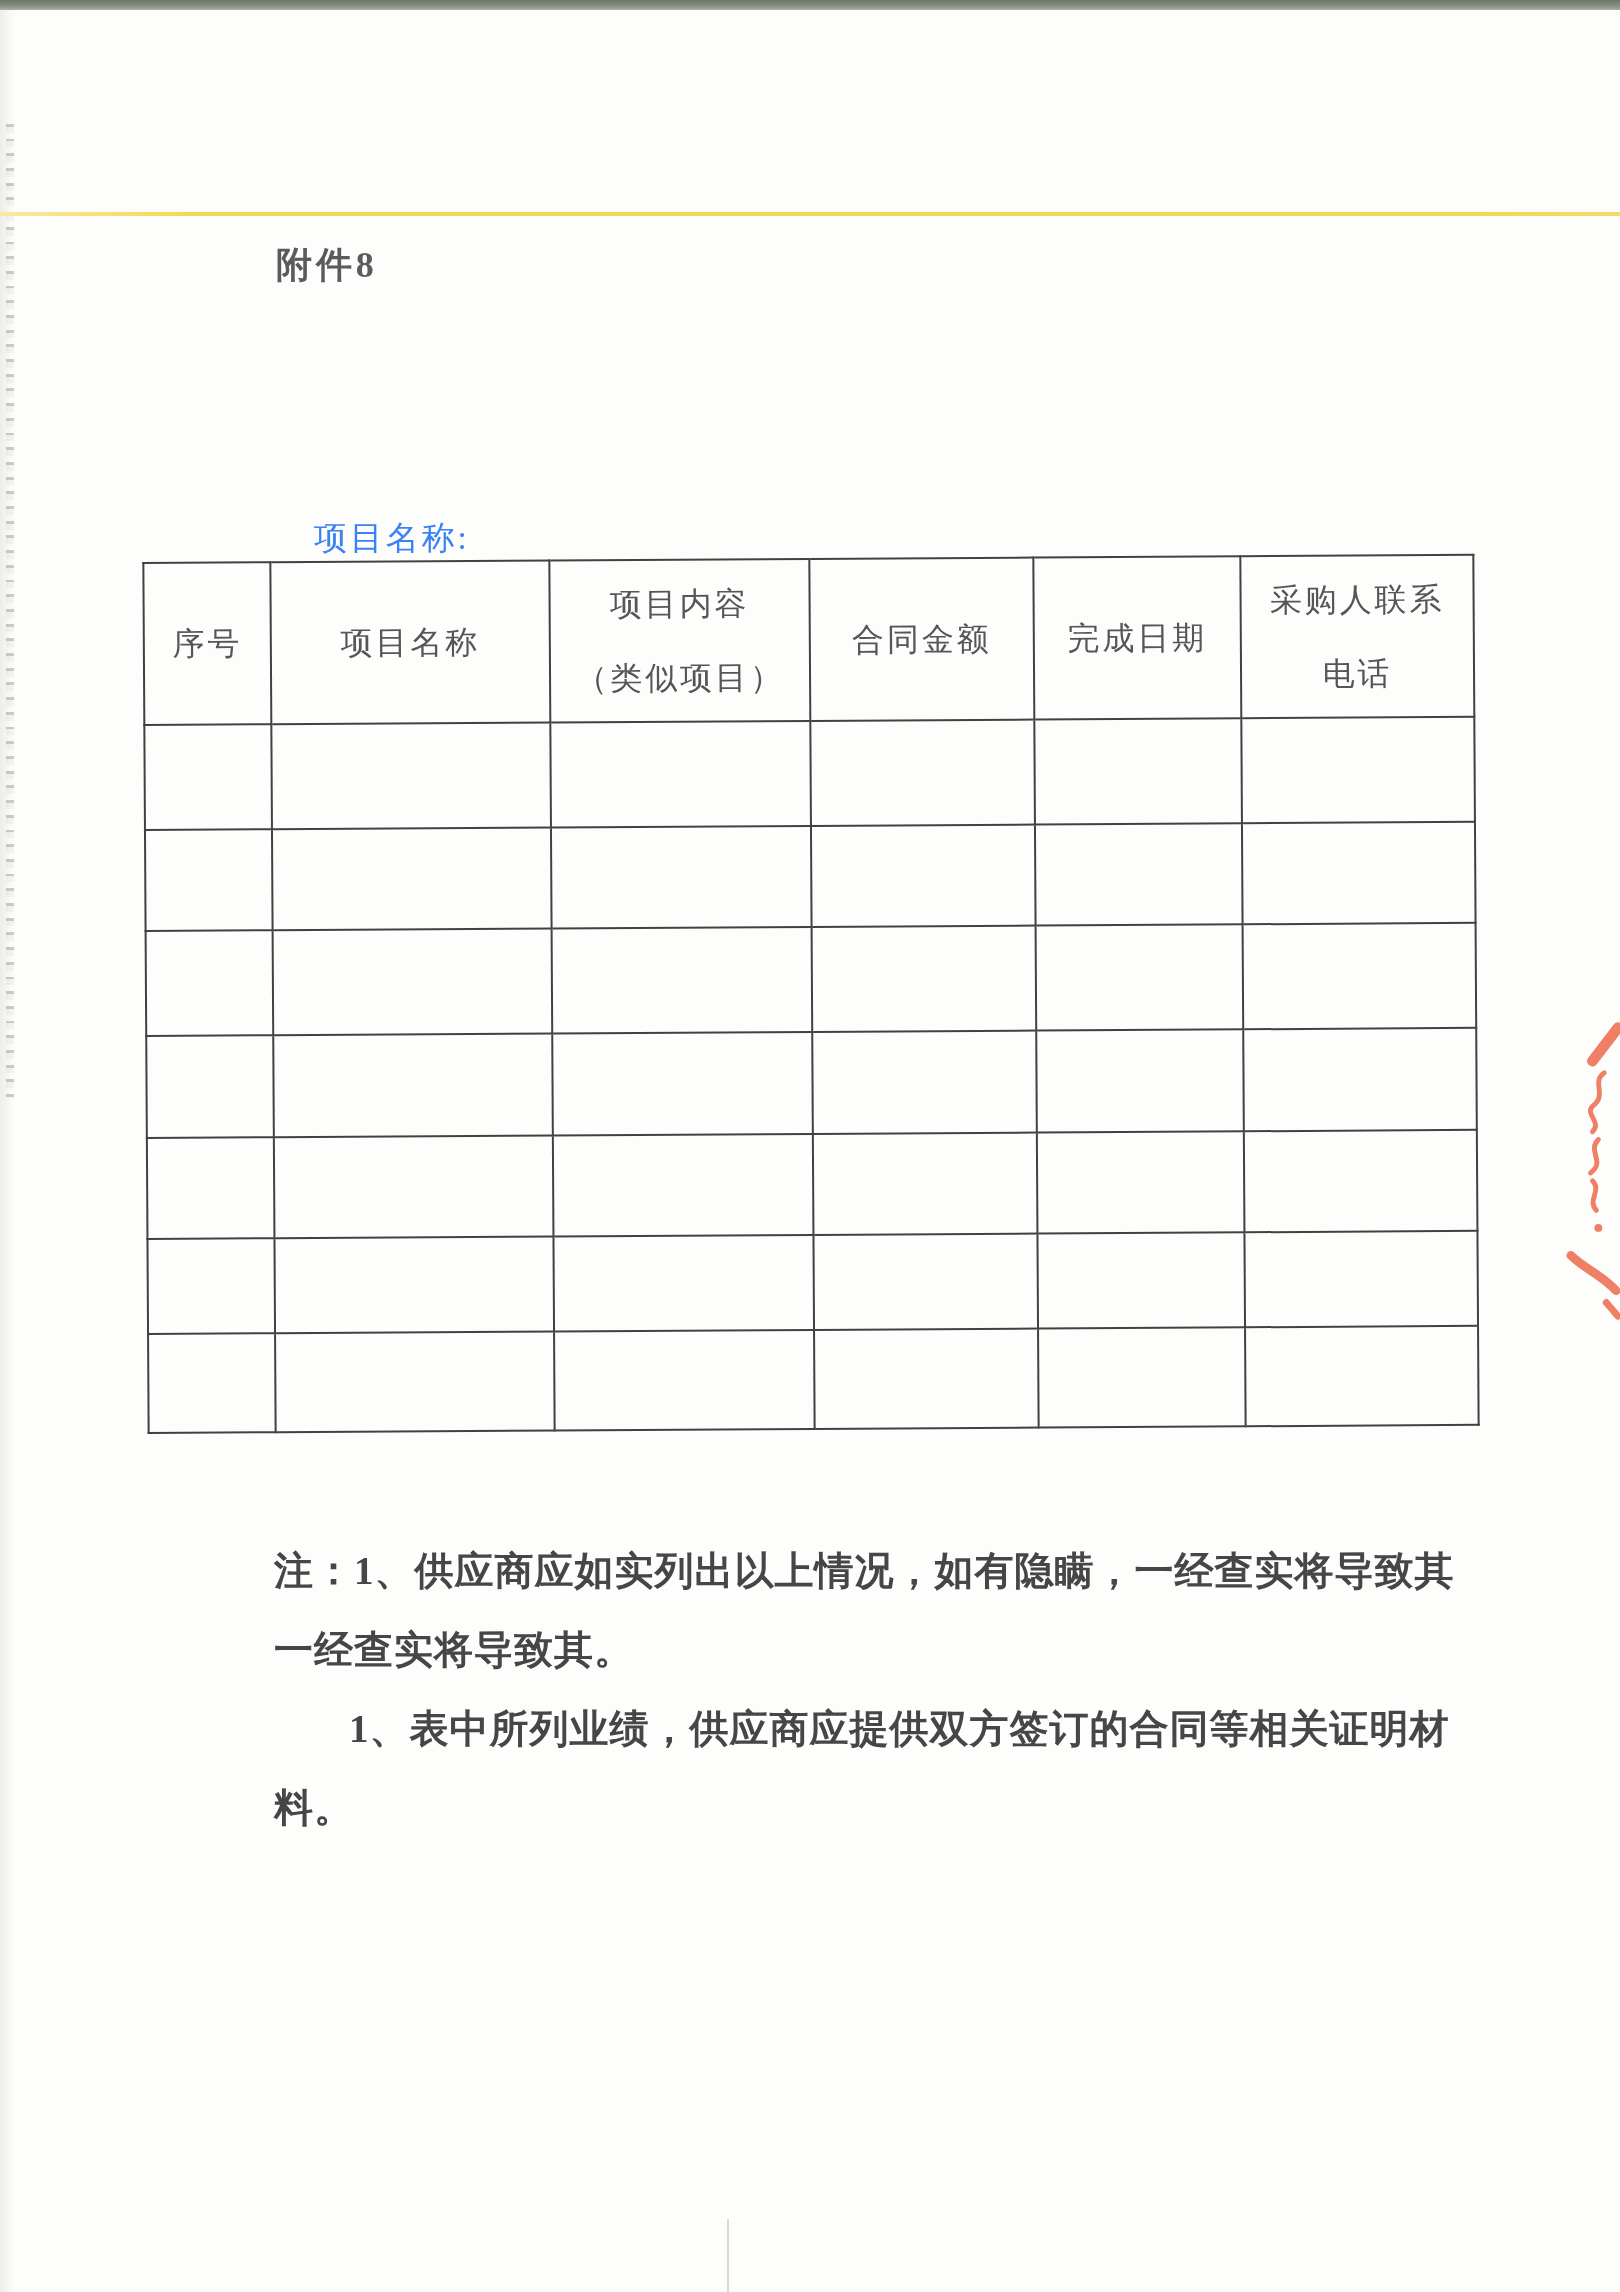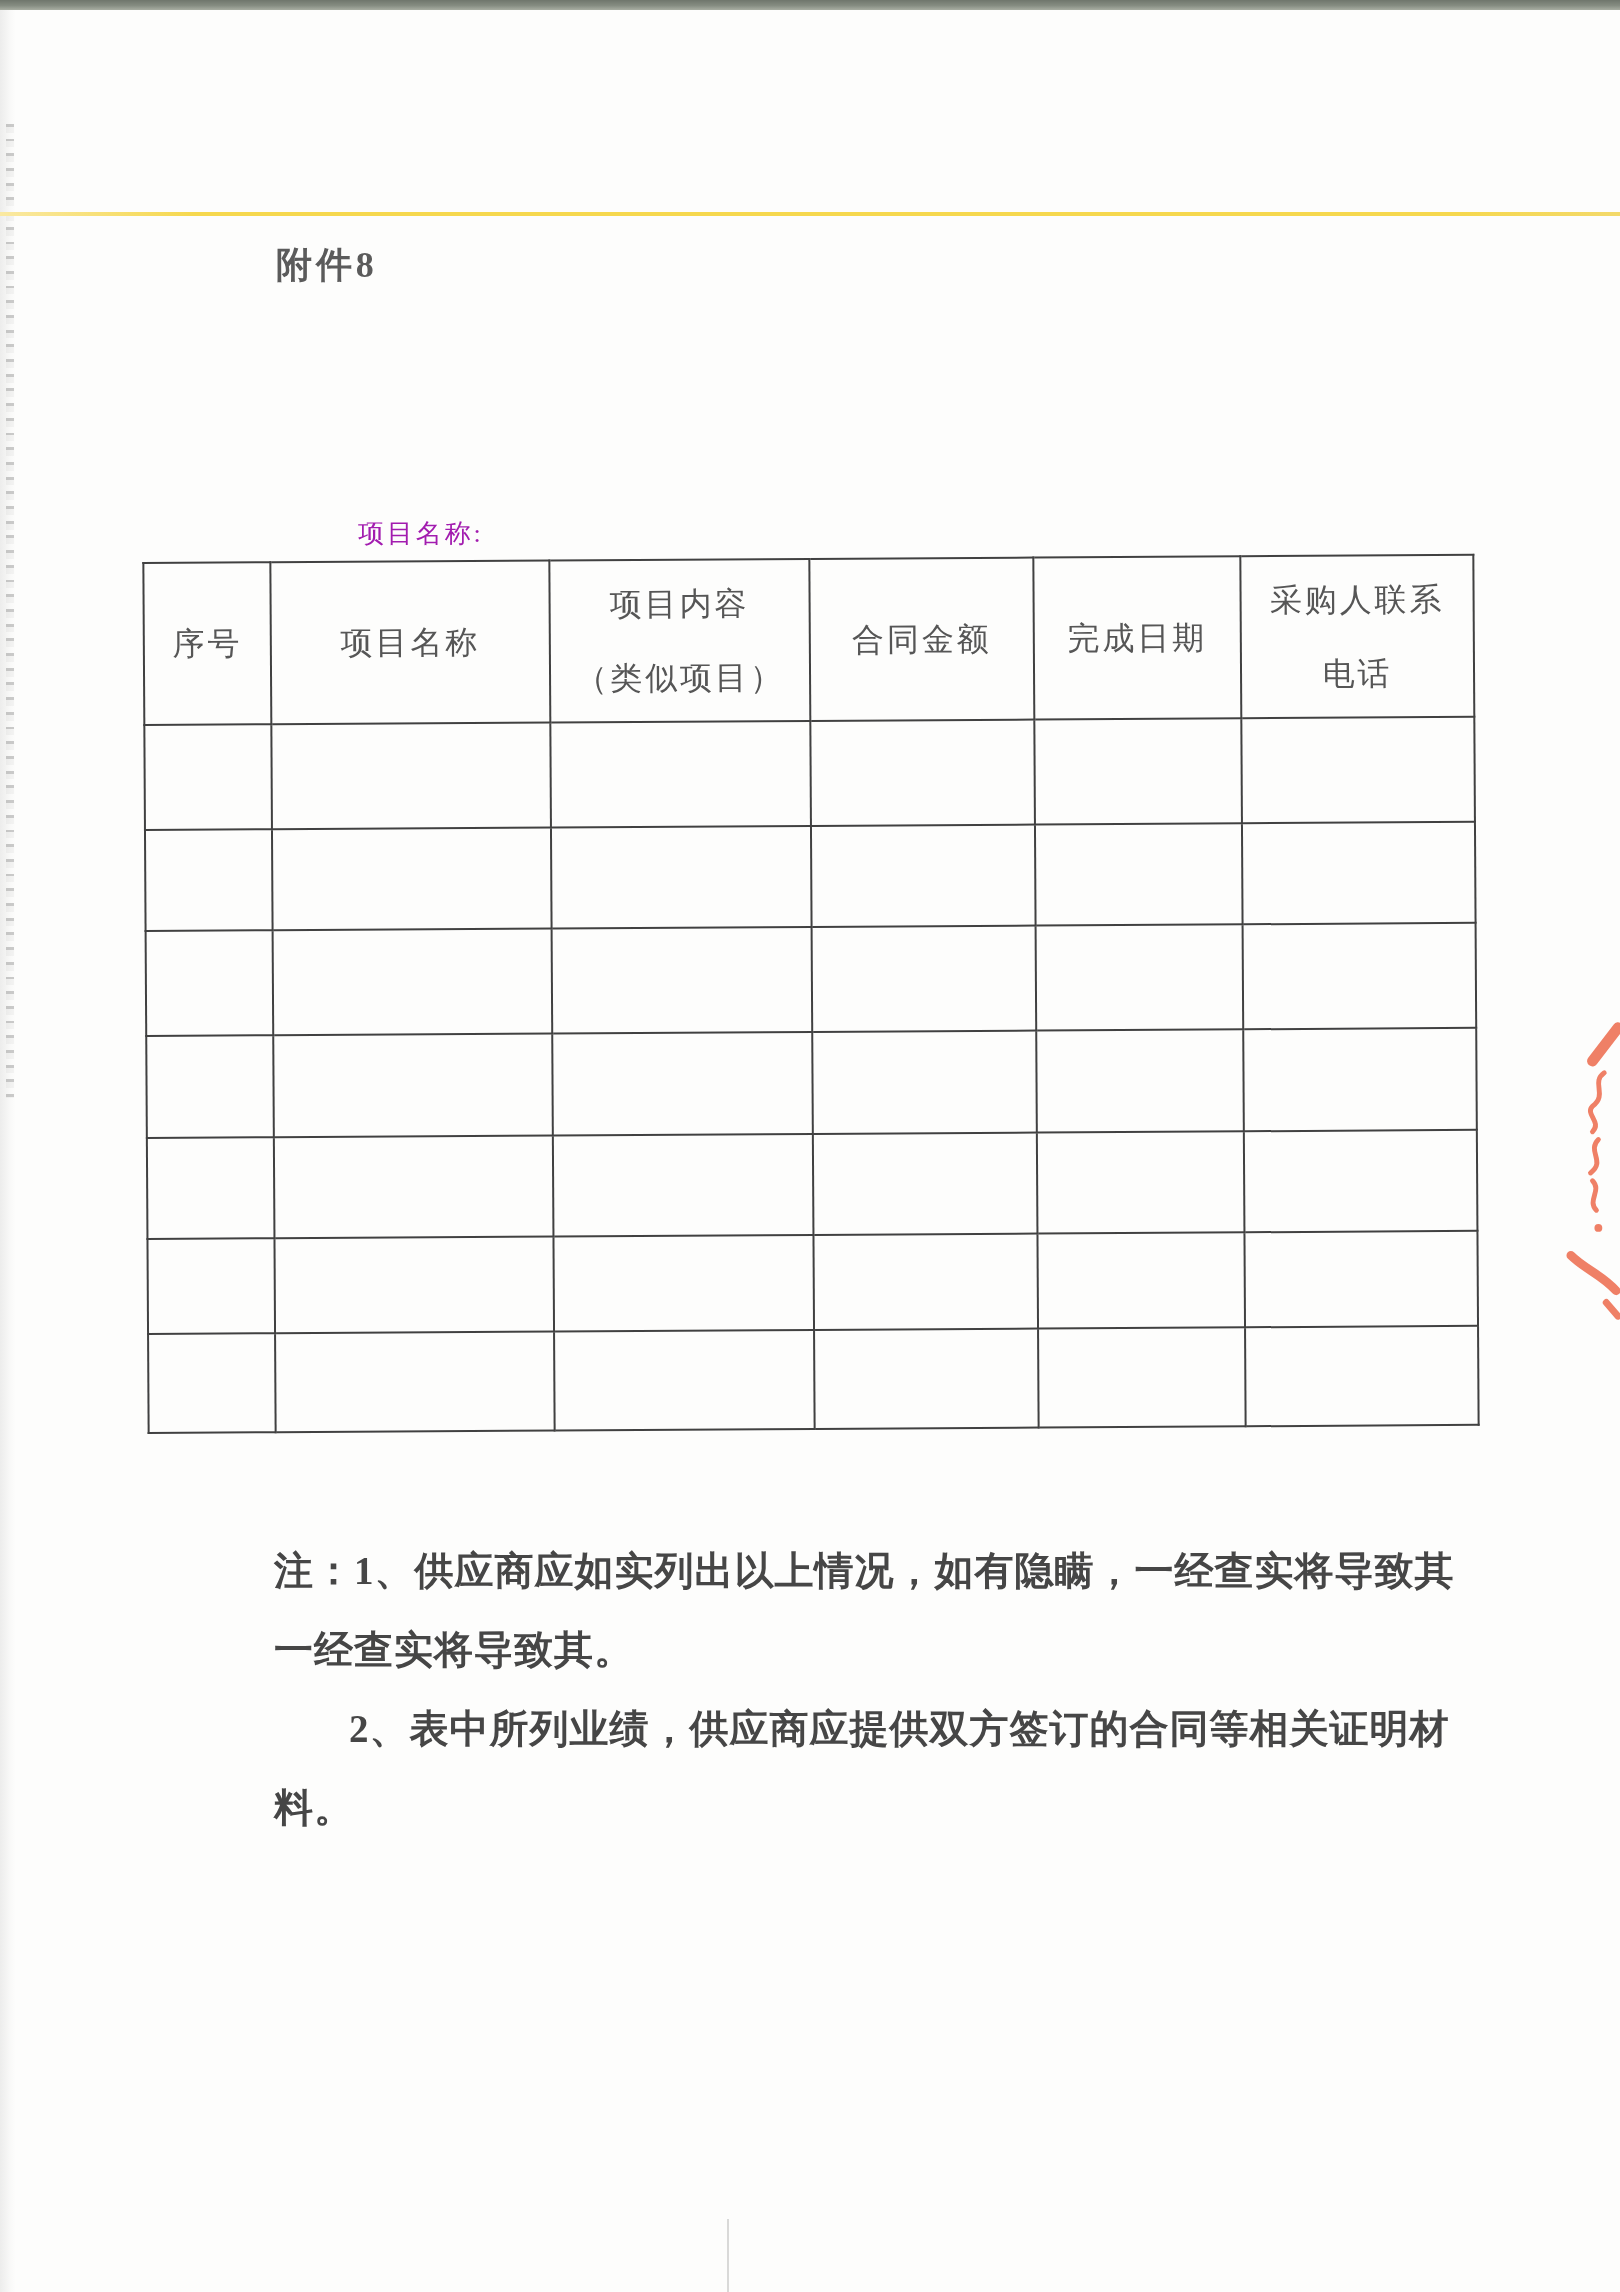--- a/index.html
+++ b/index.html
@@ -79,24 +79,23 @@
     box-sizing: border-box;
     text-align: center;
     font-size: 47px;
     font-weight: bold;
     letter-spacing: 3.9px;
     color: #696969;
   }
   .project-name-label {
     position: absolute;
     left: 314px; top: 516px;
-    font-size: 26px;
+    font-size: 33px;
     letter-spacing: 2.9px;
-    color: #a21caf;
-    margin-left: 44px;
+    color: #3b82f6;
   }
   
   .perf-table {
     position: absolute;
     left: 145px; top: 562px;
     width: 1331px;
     border-collapse: collapse;
     table-layout: fixed;
     transform: rotate(-0.35deg);
     transform-origin: 0 50%;
@@ -268,18 +267,18 @@
           <td></td>
           <td></td>
           <td></td>
       </tr>
     </tbody>
   </table>
 
   <div class="notes">
     <div class="note-line">注：1、供应商应如实列出以上情况，如有隐瞒，一经查实将导致其</div>
     <div class="note-line">一经查实将导致其。</div>
-    <div class="note-line indented">2、表中所列业绩，供应商应提供双方签订的合同等相关证明材</div>
+    <div class="note-line indented">1、表中所列业绩，供应商应提供双方签订的合同等相关证明材</div>
     <div class="note-line">料。</div>
   </div>
 
 </div>
 
 
 </body></html>

